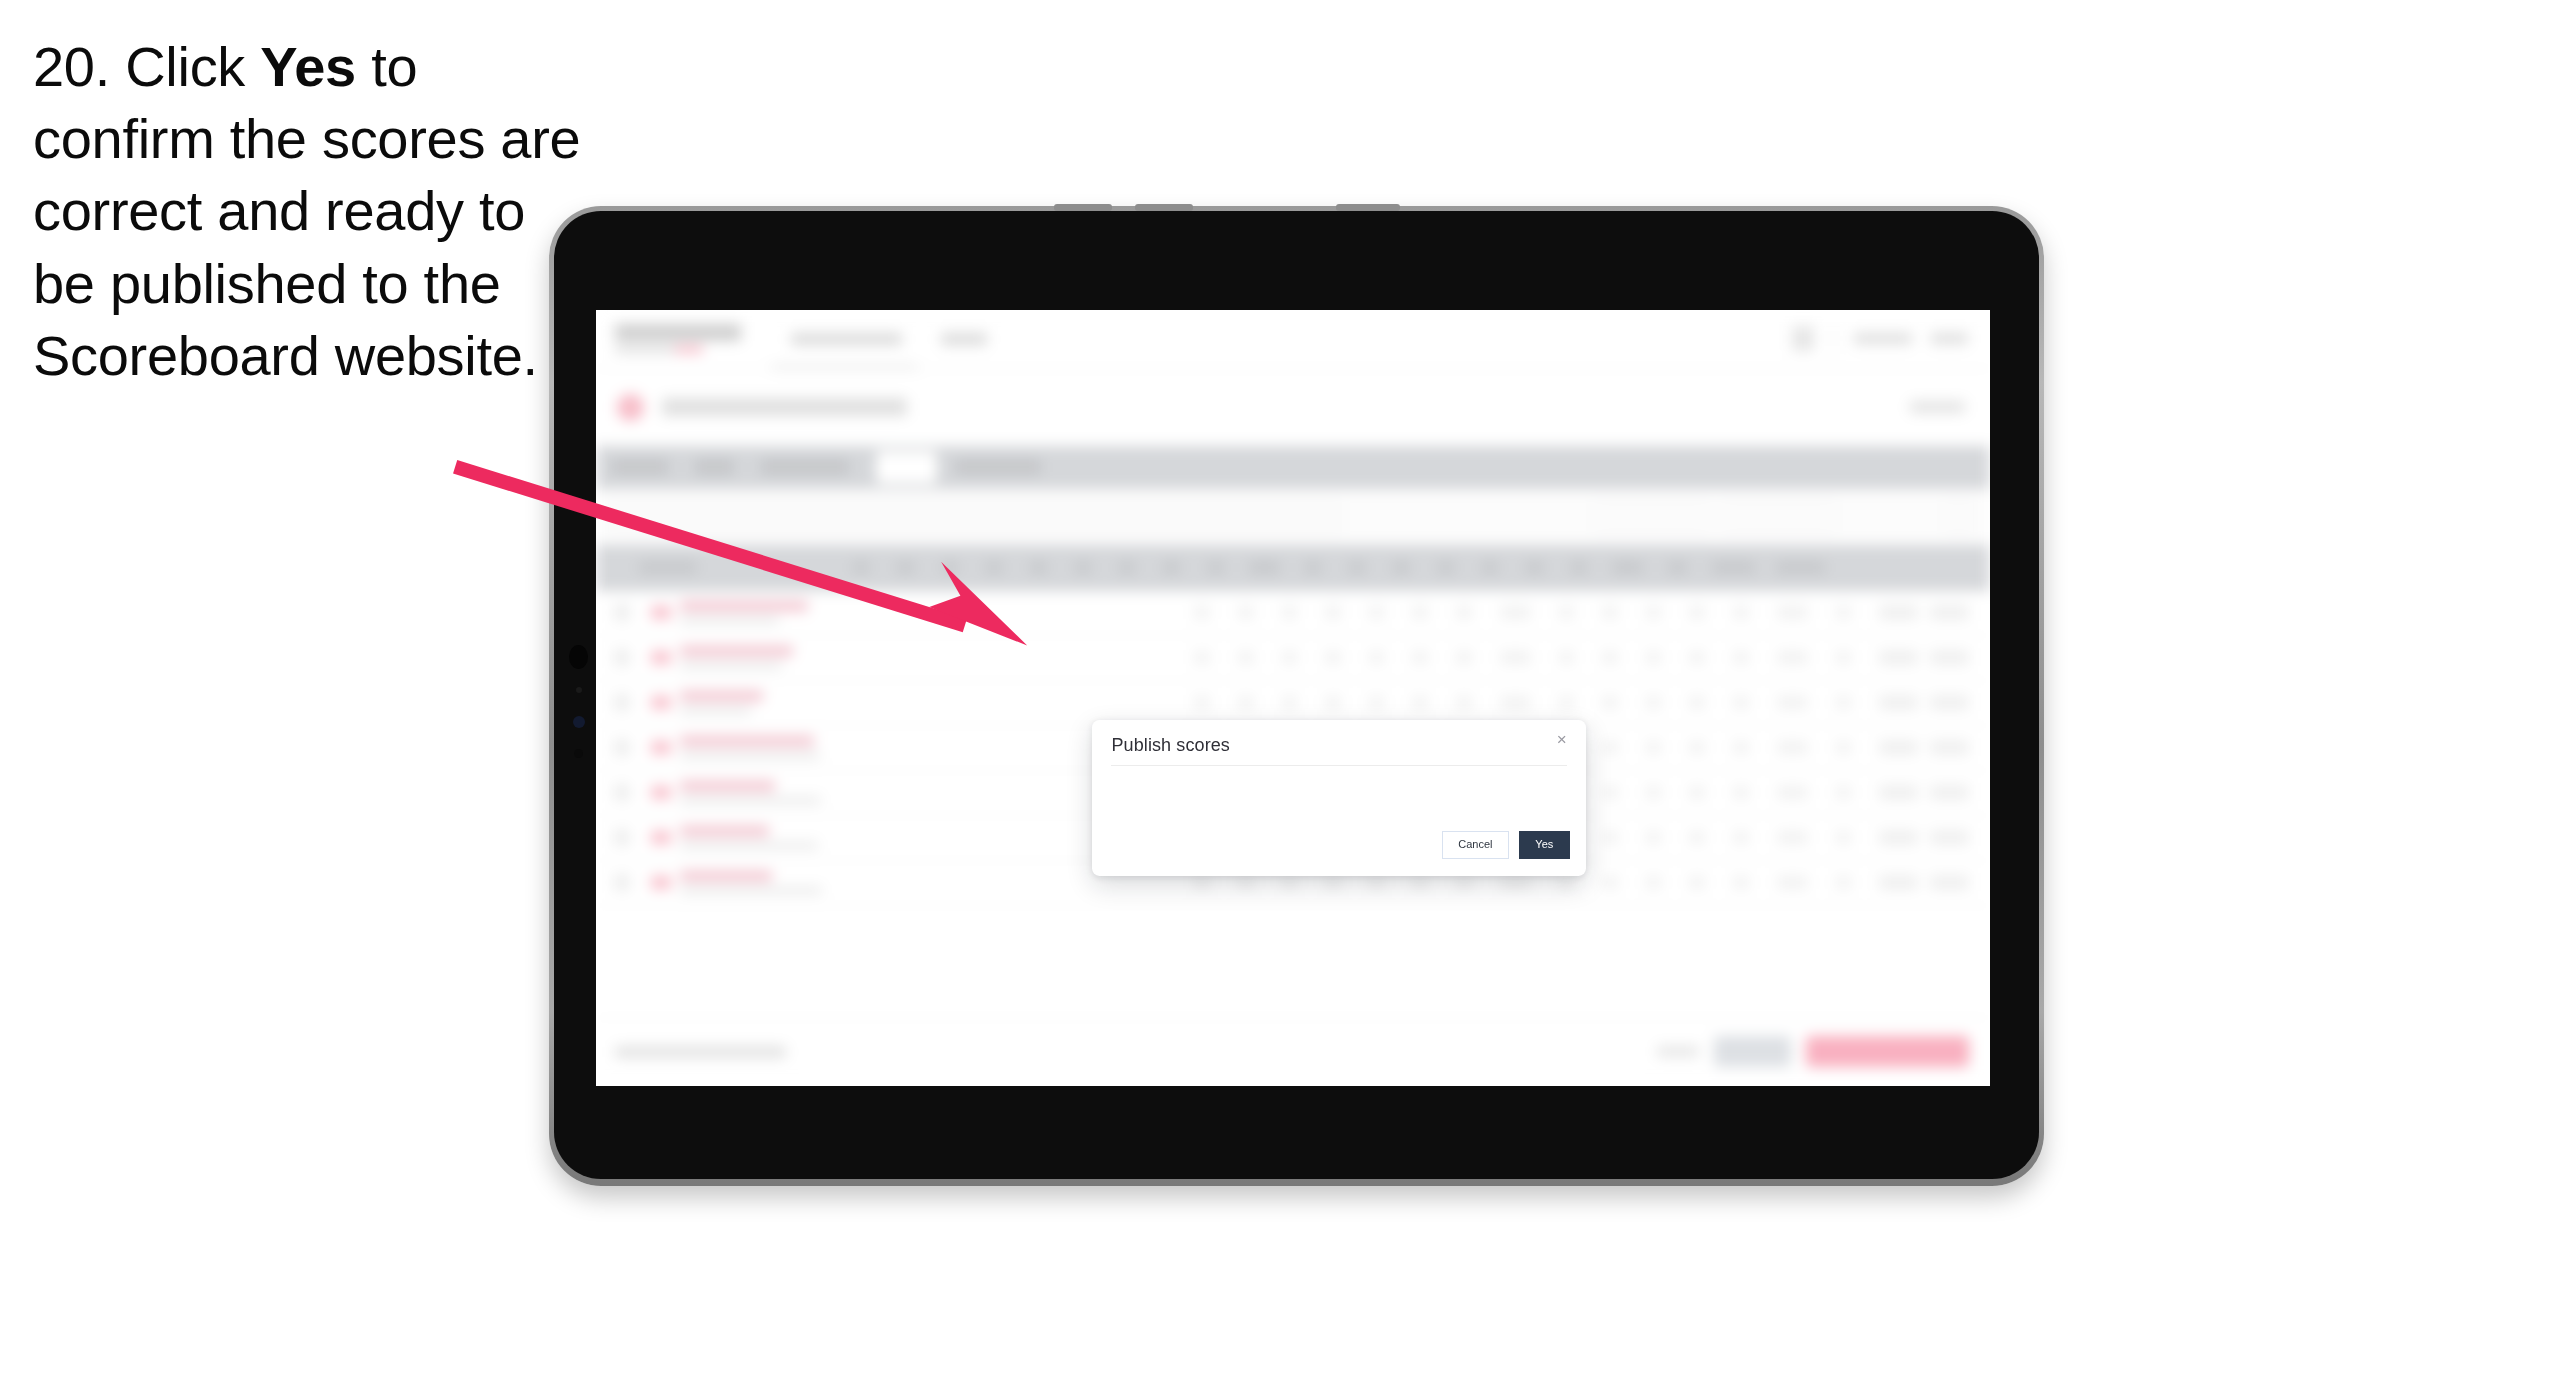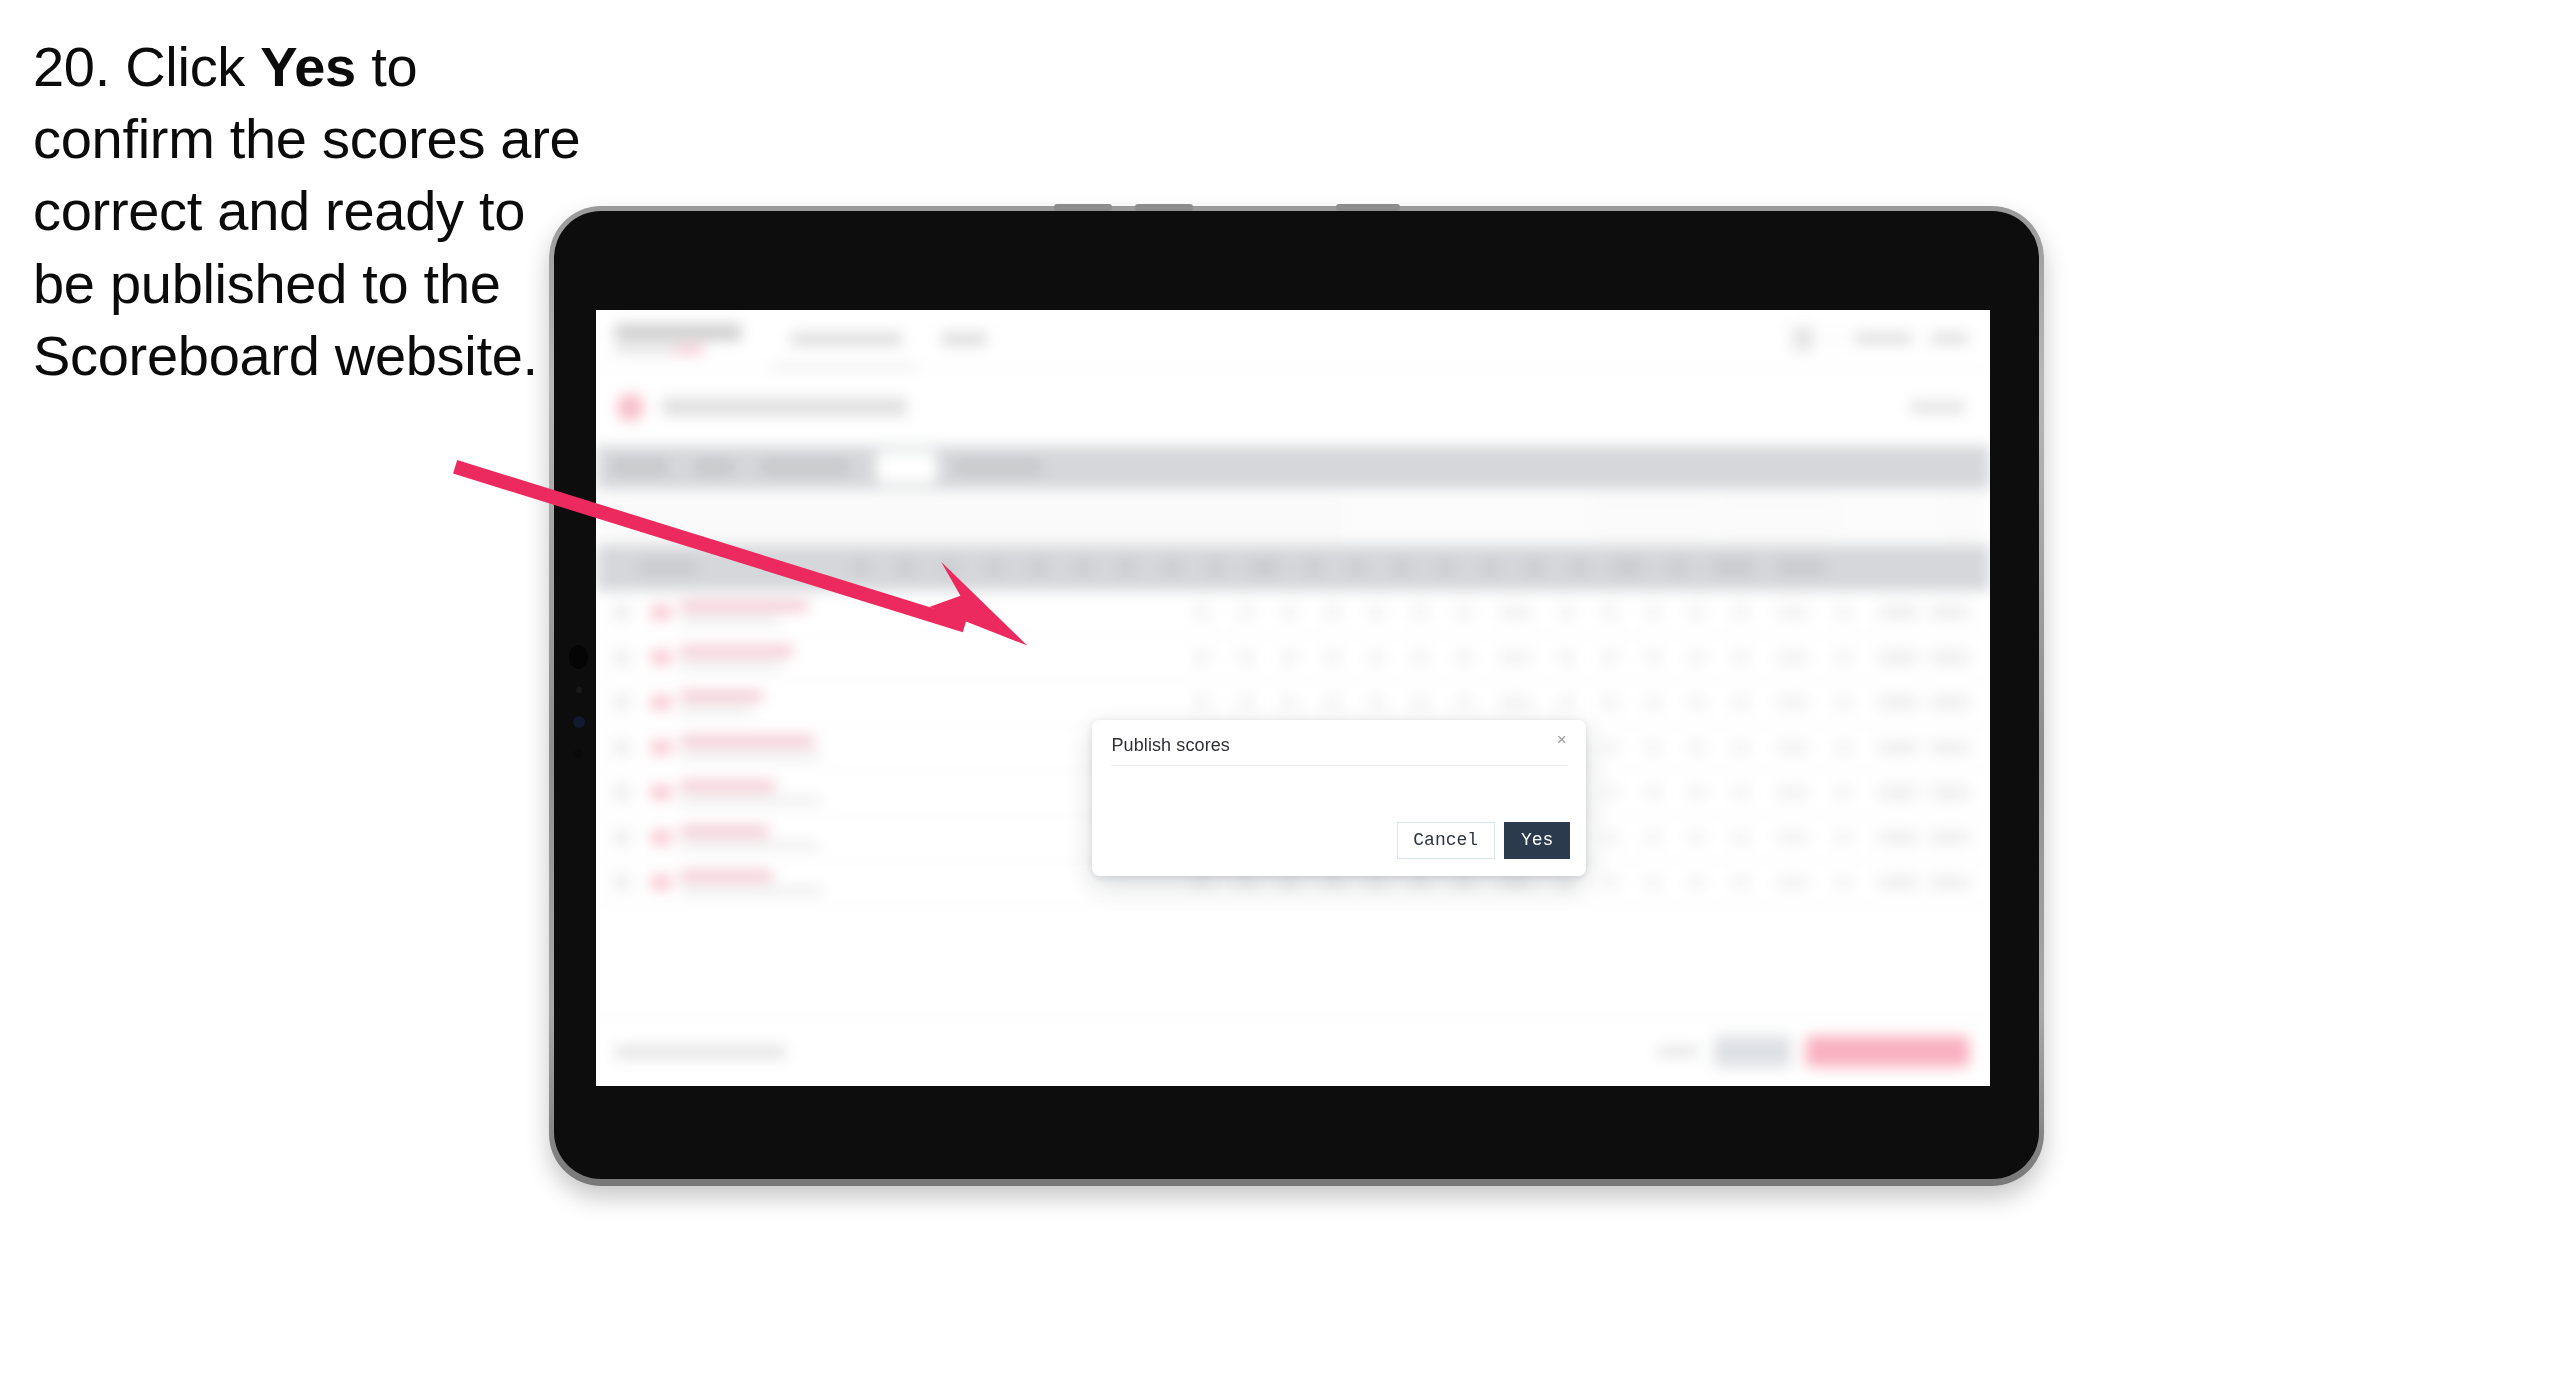--- a/index.html
+++ b/index.html
@@ -212,23 +212,23 @@
   #modal-body {
     padding: 13.4px 19.3px 0 19.3px;
     font-size: 12.6px; color: #62626c; line-height: 1.4;
   }
   #modal-actions {
     margin-top: auto;
     padding: 0 16.3px 16.3px 16.3px;
     display: flex; justify-content: flex-end; gap: 9.6px;
   }
   .m-btn {
-    font-size: 18px; border-radius: 0;
+    font-size: 11px; border-radius: 0;
     padding: 6.7px 15.6px; cursor: pointer;
-    font-family: Liberation Mono, monospace;
+    font-family: Liberation Sans, sans-serif;
     line-height: 1.2;
   }
   #btn-cancel {
     background: #ffffff; color: #2f3640;
     border: 0.7px solid #d9e2f0;
   }
   #btn-yes {
     background: #2c3a4e; color: #ffffff; border: 0.7px solid #2c3a4e;
   }
 

